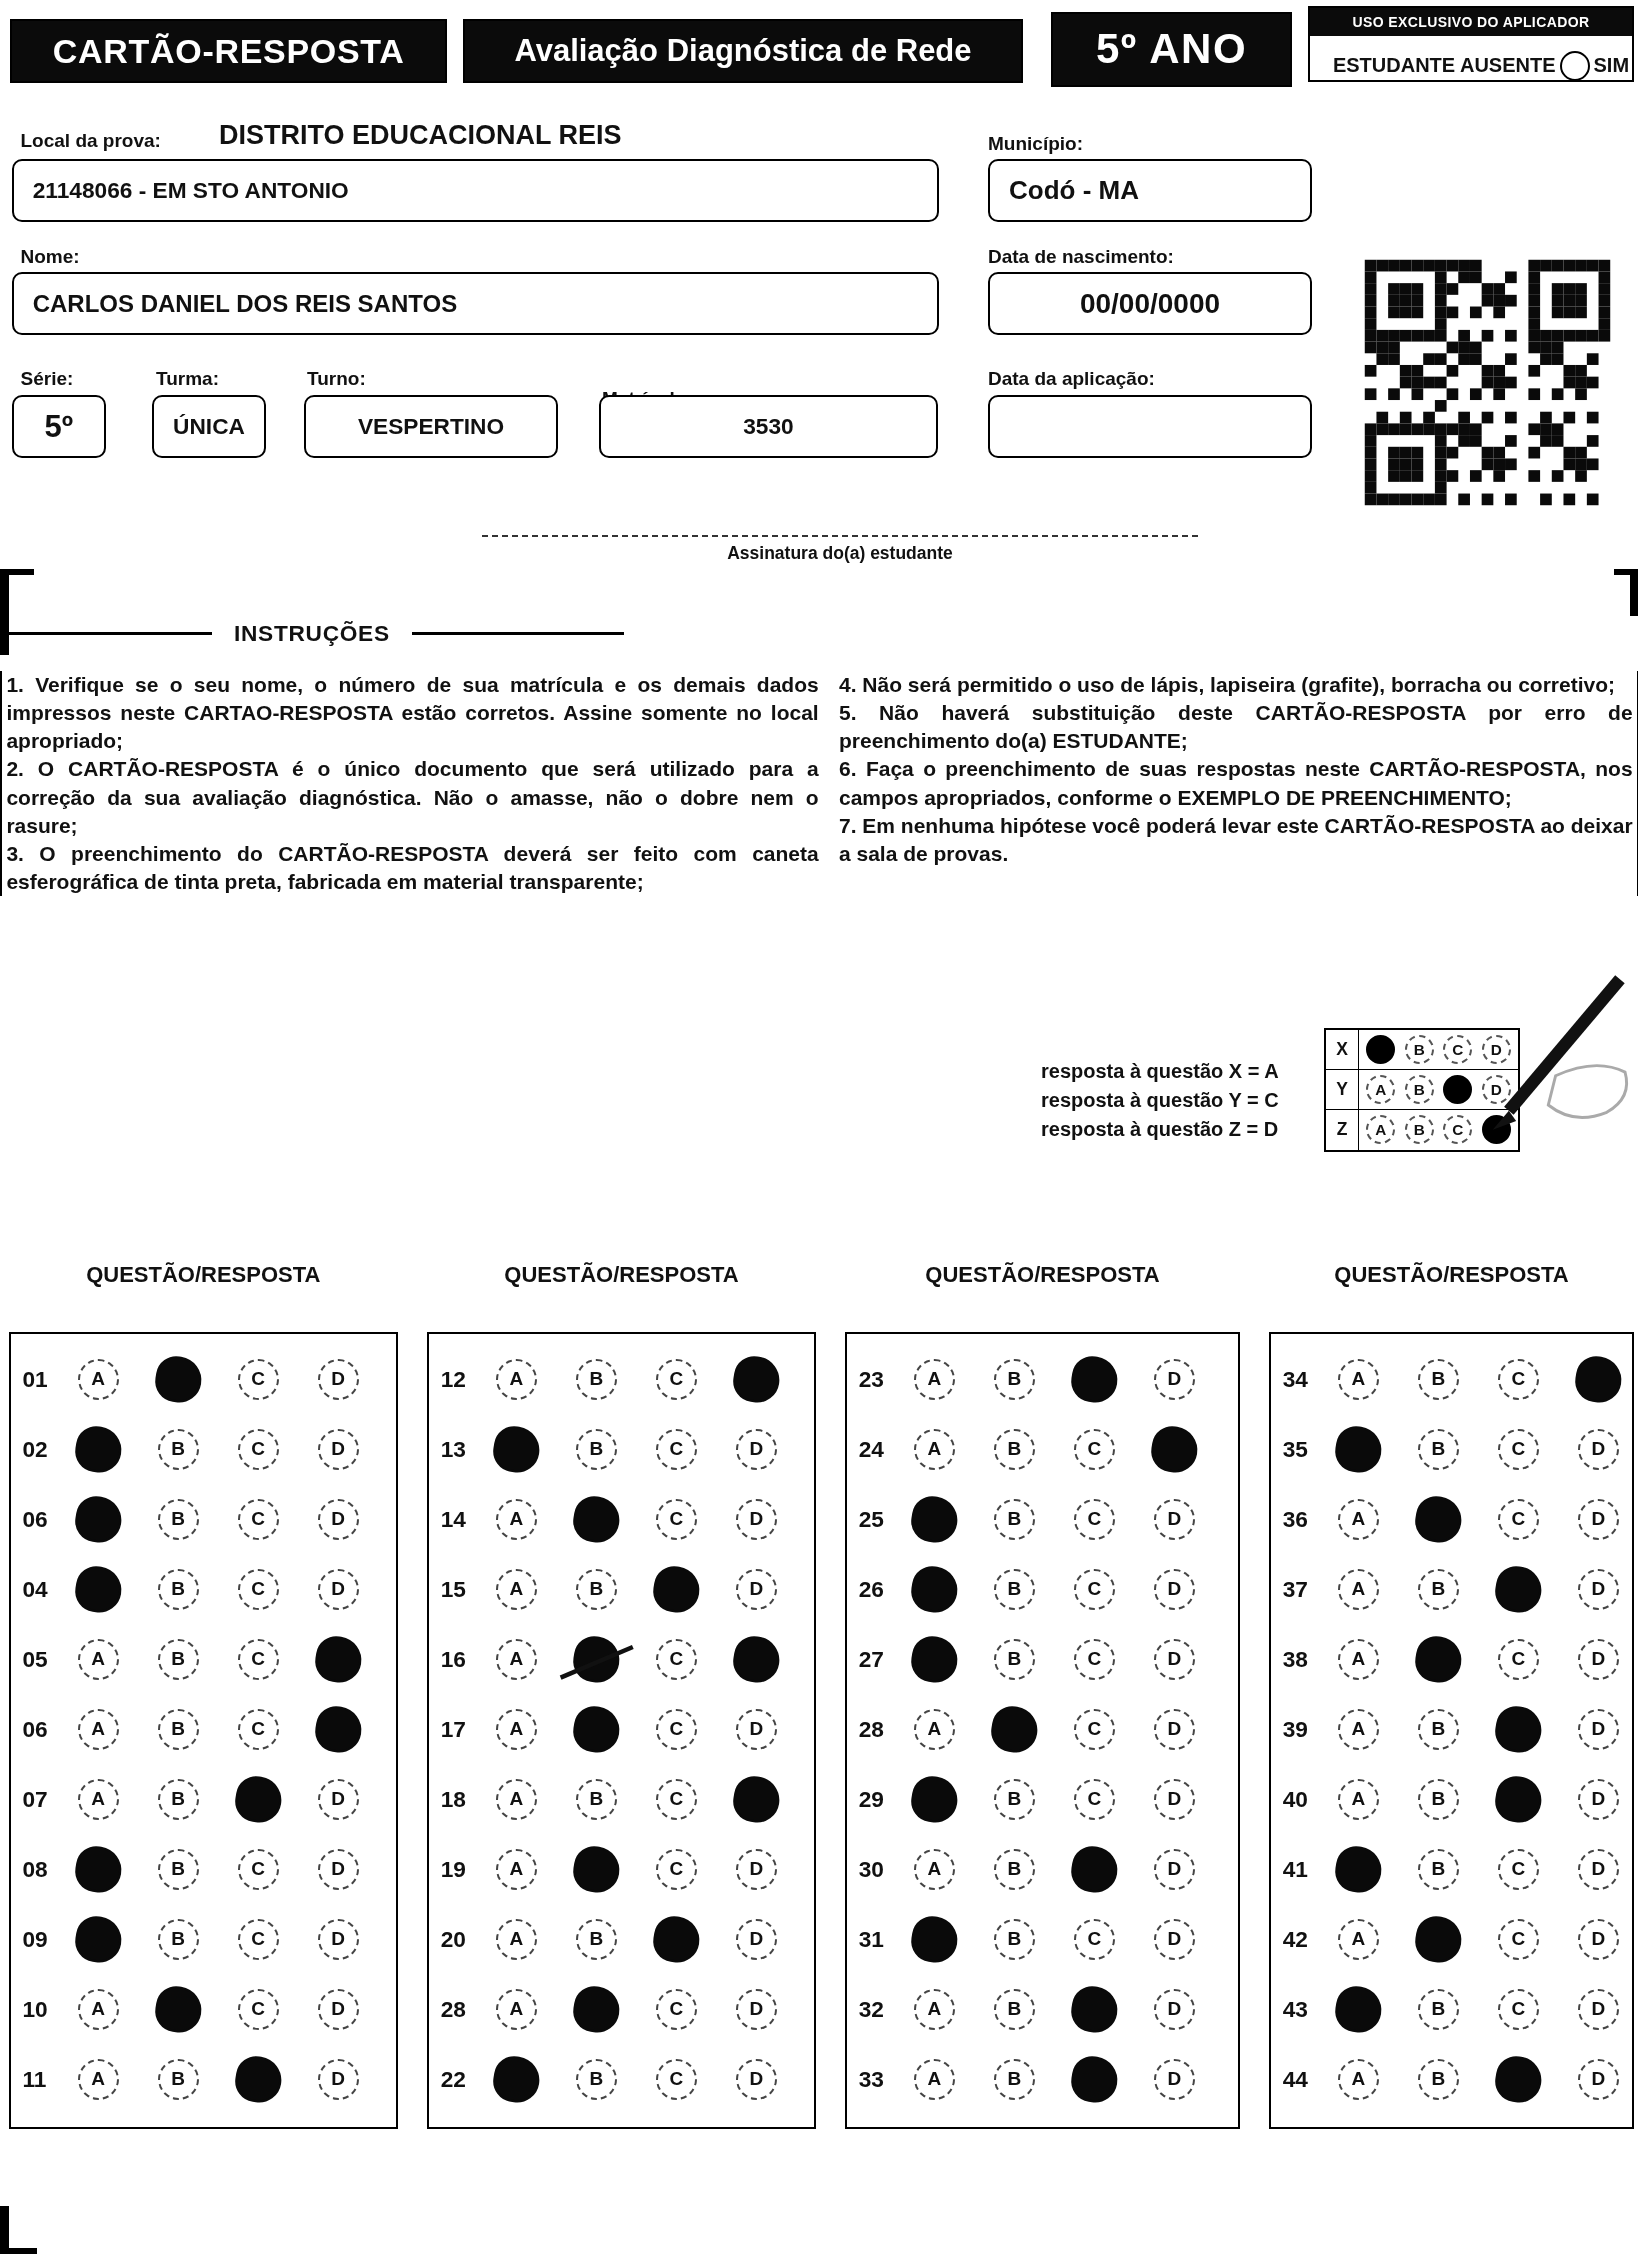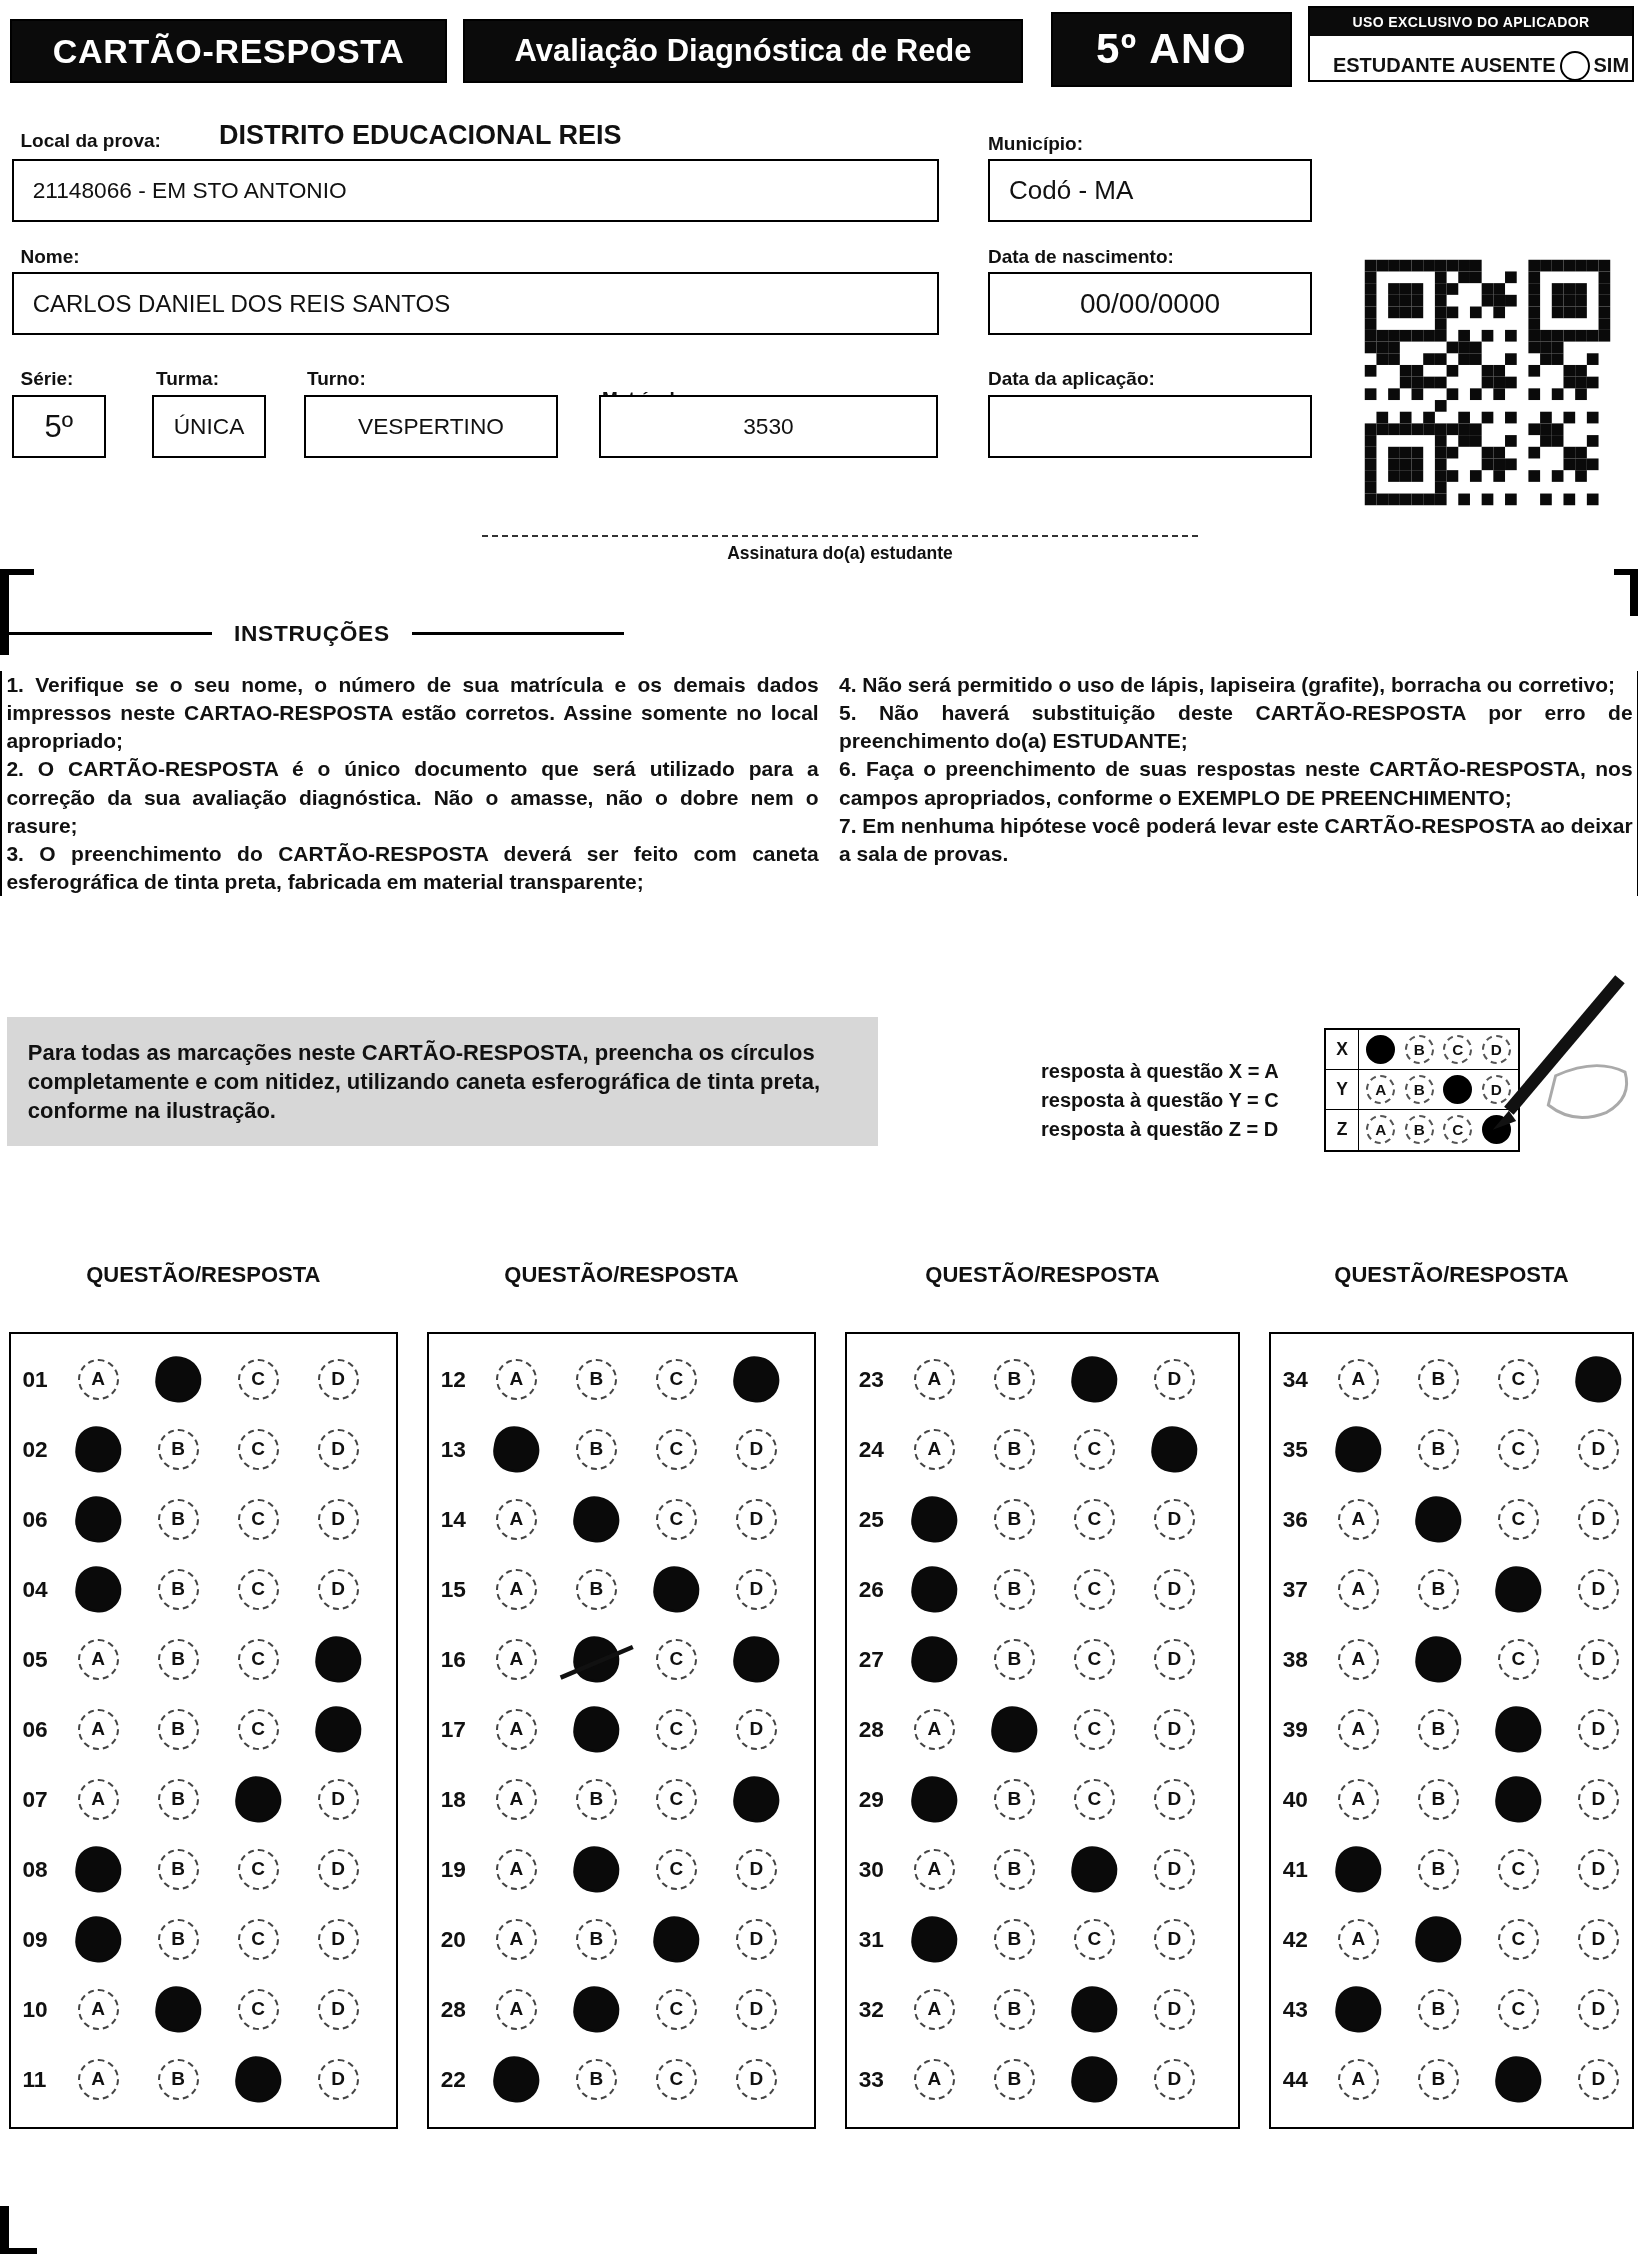--- a/index.html
+++ b/index.html
@@ -16,22 +16,22 @@
              box-sizing:border-box;background:#fff;}
   #aplicador-strip{height:28px;background:#0b0b0b;color:#fff;font-weight:bold;font-size:14px;
                    display:flex;align-items:center;justify-content:center;letter-spacing:0.4px;}
   #absent-row{height:60px;display:flex;align-items:center;justify-content:center;gap:4px;
               font-weight:bold;font-size:20px;padding-left:20px;}
   #absent-circle{width:26px;height:26px;border:2.2px solid #000;border-radius:50%;display:inline-block;}
 
   
   .lbl{position:absolute;font-weight:bold;font-size:19px;}
   #district{position:absolute;left:219px;top:120px;font-weight:bold;font-size:27px;}
-  .fbox{position:absolute;border:2.2px solid #000;border-radius:0;display:flex;align-items:center;
-        font-weight:normal;font-size:22.7px;padding:0 19px;box-sizing:border-box;background:#fff;text-align:right;}
+  .fbox{position:absolute;border:2.2px solid #000;border-radius:10px;display:flex;align-items:center;
+        font-weight:bold;font-size:22.7px;padding:0 19px;box-sizing:border-box;background:#fff;text-align:right;}
   .fbox.center{justify-content:center;padding:0;}
   #lbl-local{left:20.5px;top:130px;}
   #lbl-municipio{left:988px;top:133px;}
   #box-school{left:11.7px;top:159px;width:927px;height:63px;}
   #box-municipio{left:988px;top:159px;width:324px;height:63px;font-size:26px;}
   #lbl-nome{left:20.5px;top:246px;}
   #lbl-nasc{left:988px;top:246px;}
   #box-nome{left:11.7px;top:272px;width:927px;height:63px;font-size:24px;}
   #box-nasc{left:988px;top:272px;width:324px;height:63px;font-size:28px;}
   #lbl-serie{left:20.5px;top:368px;}
@@ -379,21 +379,20 @@
         <p>3. O preenchimento do CARTÃO-RESPOSTA deverá ser feito com caneta esferográfica de tinta preta, fabricada em material transparente;</p>
       </div>
     <div id="instr-right" class="instr-col">
         <p>4. Não será permitido o uso de lápis, lapiseira (grafite), borracha ou corretivo;</p>
         <p>5. Não haverá substituição deste CARTÃO-RESPOSTA por erro de preenchimento do(a) ESTUDANTE;</p>
         <p>6. Faça o preenchimento de suas respostas neste CARTÃO-RESPOSTA, nos campos apropriados, conforme o EXEMPLO DE PREENCHIMENTO;</p>
         <p>7. Em nenhuma hipótese você poderá levar este CARTÃO-RESPOSTA ao deixar a sala de provas.</p>
       </div>
   </div>
 
-  <div id="grayblock">Para todas as marcações neste CARTÃO-RESPOSTA, preencha os círculos completamente e com nitidez, utilizando caneta esferográfica de tinta preta, conforme na ilustração.</div>
   <div id="captions">
       <div>resposta à questão X = A</div>
       <div>resposta à questão Y = C</div>
       <div>resposta à questão Z = D</div>
     </div>
   <div id="ex-grid">
       <div class="ex-row">
         <div class="ex-label">X</div>
         <div class="ex-bubbles">
           <div class="ex-bubble exfilled">A</div>

